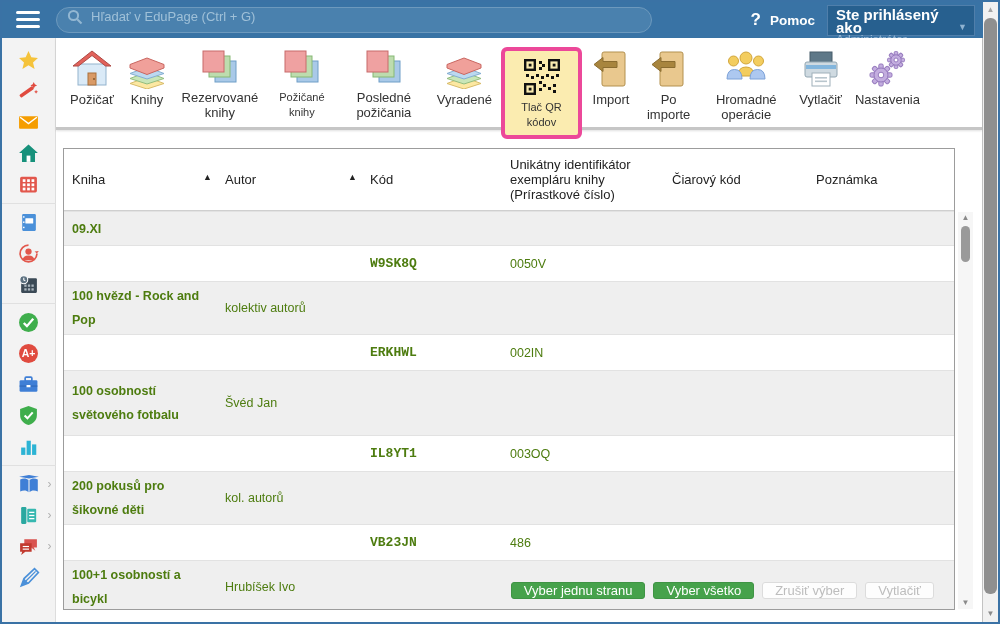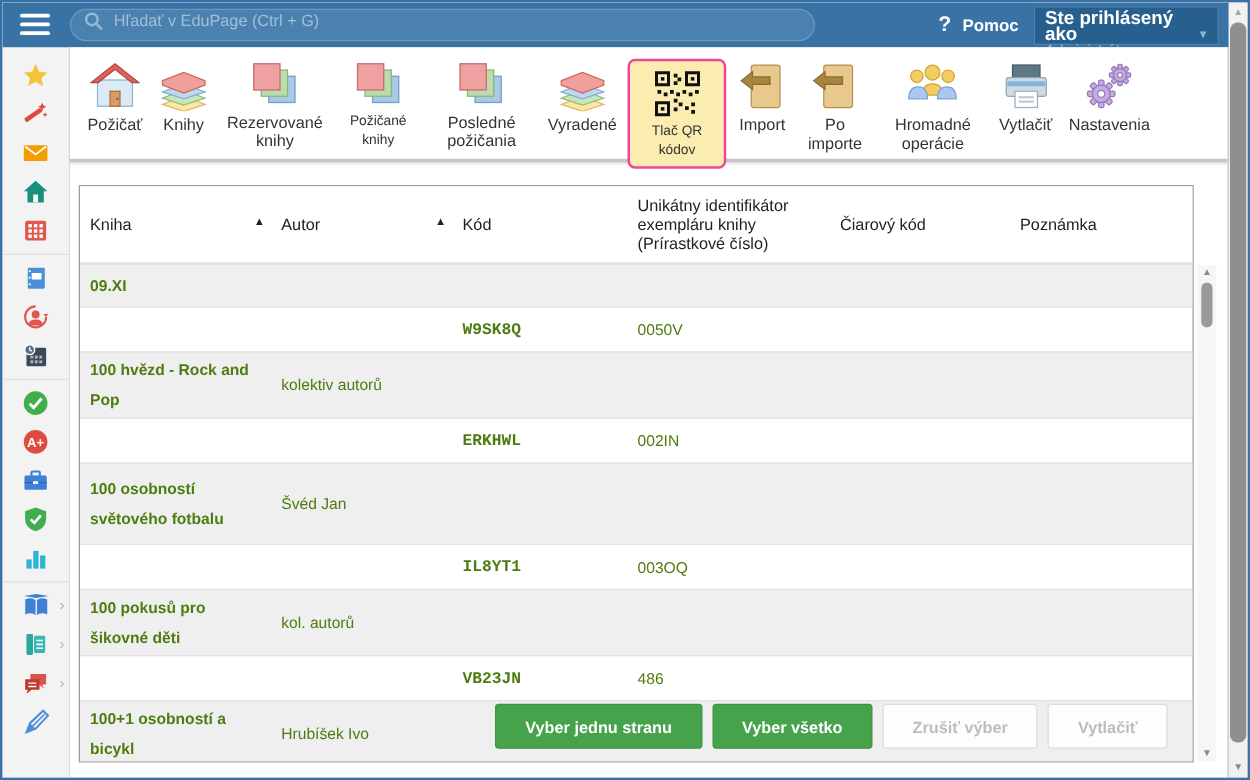--- a/index.html
+++ b/index.html
@@ -37,21 +37,21 @@
   .chev { position:absolute; right:4px; top:8px; font-size:12px; color:#b0b0b0; }
 
   
   .main { position:absolute; left:54px; top:36px; right:15px; bottom:0; background:#fff; border-right:1px solid #c2c2c2; }
 
   
   .toolbar { position:absolute; top:0; left:0; right:0; height:92px; border-bottom:3px solid #c6c6c6; box-shadow:0 1px 2px rgba(0,0,0,0.12); display:flex; align-items:flex-start; padding:9px 0 0 10px; background:#fff; }
   .titem { display:flex; flex-direction:column; align-items:center; max-width:88px; margin-right:5px; padding:2px 4px; cursor:pointer; }
   .titem .tlabel { margin-top:3px; font-size:13px; color:#333; text-align:center; line-height:15px; }
   .titem .tlabel.small { font-size:11px; }
-  .titem.selected { background:#fbecb0; border:2px solid #ec4899; border-radius:6px; padding:6px 8px 5px; margin-top:0;justify-content:space-between; }
+  .titem.selected { background:#fbecb0; border:4px solid #ec4899; border-radius:6px; padding:6px 8px 5px; margin-top:0;justify-content:space-between; }
   .titem.settings { margin-left:auto; margin-right:58px; }
 
   
   .tablebox { position:absolute; top:110px; left:7px; right:27px; bottom:12px; border:1px solid #9c9c9c; background:#fff; overflow:hidden; }
   .thead { display:flex; height:62px; border-bottom:1px solid #cfcfcf; background:#fff; }
   .th { position:relative; display:flex; align-items:center; padding:4px 8px; font-size:13px; color:#222; line-height:15px; }
   .th .sort { position:absolute; right:5px; top:21px; font-size:9px; color:#222; }
   .trow { display:flex; min-height:35px; }
   .trow.gray { background:#efefef; border-top:1px solid #e2e2e2; border-bottom:1px solid #e2e2e2; }
   .trow.tall { min-height:66px; }
@@ -68,21 +68,21 @@
 
   
   .inner-scroll { position:absolute; right:9px; top:174px; bottom:13px; width:15px; background:#f6f6f6; }
   .inner-scroll .arr { position:absolute; left:0; width:15px; height:12px; text-align:center; font-size:8px; color:#8a8a8a; line-height:12px; }
   .inner-scroll .arr.up { top:0; }
   .inner-scroll .arr.down { bottom:0; }
   .inner-scroll .thumb { position:absolute; left:3px; width:9px; top:14px; height:36px; background:#9a9a9a; border-radius:5px; }
 
   
   .actions { position:absolute; right:48px; bottom:23px; display:flex; gap:8px; }
-  .btn { height:36px; padding:0 23px; font-size:13px; font-weight:bold; border-radius:3px; font-family:"Liberation Sans", sans-serif; cursor:pointer; }
+  .btn { height:17px; padding:0 12px; font-size:13px; font-weight:normal; border-radius:3px; font-family:"Liberation Sans", sans-serif; cursor:pointer; }
   .btn.green { background:#46a24b; color:#fff; border:1px solid #3f9444; }
   .btn.disabled { background:#fdfdfd; color:#bdbdbd; border:1px solid #dcdcdc; cursor:default; }
 </style>
 </head>
 <body>
 
 <div class="window">
 
   <div class="topbar">
     <div class="hamburger">
@@ -489,21 +489,21 @@
       </div>
       <div class="trow">
         <div class="td c1 btitle"></div>
         <div class="td c2"></div>
         <div class="td c3 bcode">IL8YT1</div>
         <div class="td c4">003OQ</div>
         <div class="td c5"></div>
         <div class="td c6"></div>
       </div>
       <div class="trow gray tall2">
-        <div class="td c1 btitle">100 pokusů pro šikovné děti</div>
+        <div class="td c1 btitle">200 pokusů pro šikovné děti</div>
         <div class="td c2">kol. autorů</div>
         <div class="td c3 bcode"></div>
         <div class="td c4"></div>
         <div class="td c5"></div>
         <div class="td c6"></div>
       </div>
       <div class="trow">
         <div class="td c1 btitle"></div>
         <div class="td c2"></div>
         <div class="td c3 bcode">VB23JN</div>

